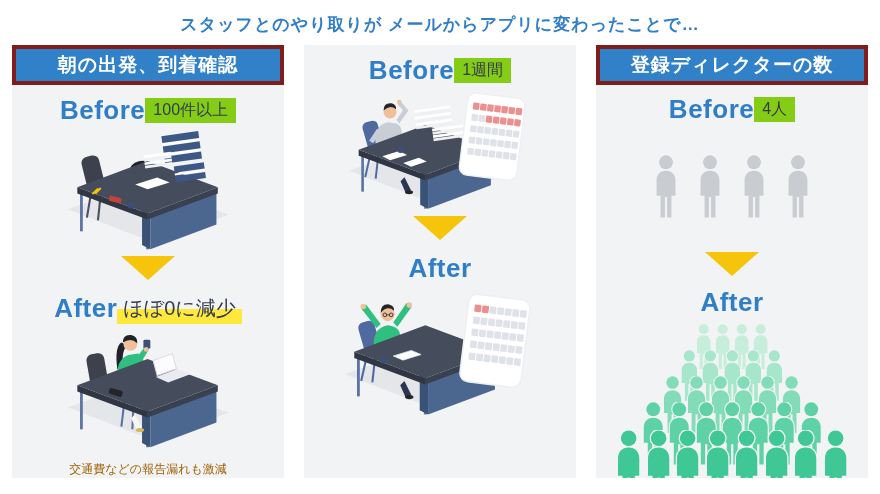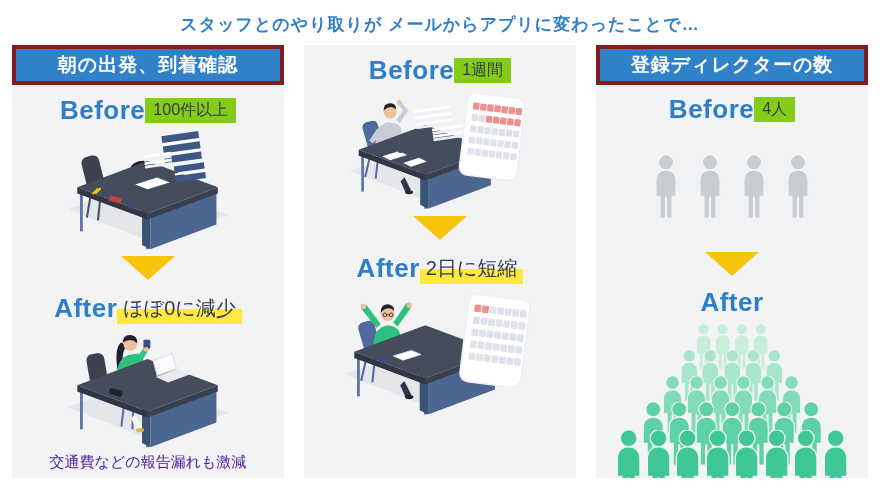--- a/index.html
+++ b/index.html
@@ -20,21 +20,21 @@
   .val-gray{background:#84cc16;padding:2px 8px;font-size:16px;color:#333c4e;}
   .val-yellow{background:linear-gradient(transparent 52%, #ffe83e 52%);
               padding:2px 6px;font-size:20px;color:#333c4e;}
   .illus{height:124px;display:flex;justify-content:center;align-items:center;}
   .illus.tall{height:132px;}
   .illus svg{height:100%;}
   .arrow-wrap{height:27px;display:flex;justify-content:center;align-items:flex-start;
               margin-top:4px;}
   .down-arrow{width:0;height:0;border-left:27px solid transparent;
               border-right:27px solid transparent;border-top:24px solid #f6c50b;}
-  .footnote{text-align:center;font-size:15px;color:#4c1d95;margin-top:3px;}
+  .footnote{text-align:center;font-size:12px;color:#a16207;margin-top:11px;}
   .people-row{display:flex;gap:12px;justify-content:center;align-items:center;height:124px;}
   .crowd{position:relative;height:158px;margin-top:4px;}
   .crowd-row{position:absolute;left:50%;transform:translateX(-50%);display:flex;}
   .sprite{position:absolute;width:0;height:0;overflow:hidden;}
 </style>
 </head>
 <body>
 
 <svg class="sprite" aria-hidden="true">
   <defs>
@@ -225,21 +225,20 @@
                 <rect x="71.4" y="80" width="9.2" height="10" rx="1.5" fill="#dfe2e8"></rect>
               </g>
           </g>
         </svg>
       </div>
       <div class="arrow-wrap">
           <div class="down-arrow"></div>
         </div>
       <div class="ba-row">
         <span class="ba-label">After</span>
-        <span class="val-yellow">2日に短縮</span>
       </div>
       <div class="illus tall">
         <svg viewBox="0 0 260 180">
           <g transform="translate(-14,8) scale(0.95)">
             <use href="#desk-shadow"></use>
             <g transform="rotate(-16 50 66)">
                 <rect x="38" y="42" width="24" height="48" rx="8" fill="#4f6a9e"></rect>
               </g>
             <line x1="46" y1="92" x2="38" y2="128" stroke="#4f6a9e" stroke-width="3"></line>
             <line x1="58" y1="94" x2="54" y2="130" stroke="#4f6a9e" stroke-width="3"></line>

